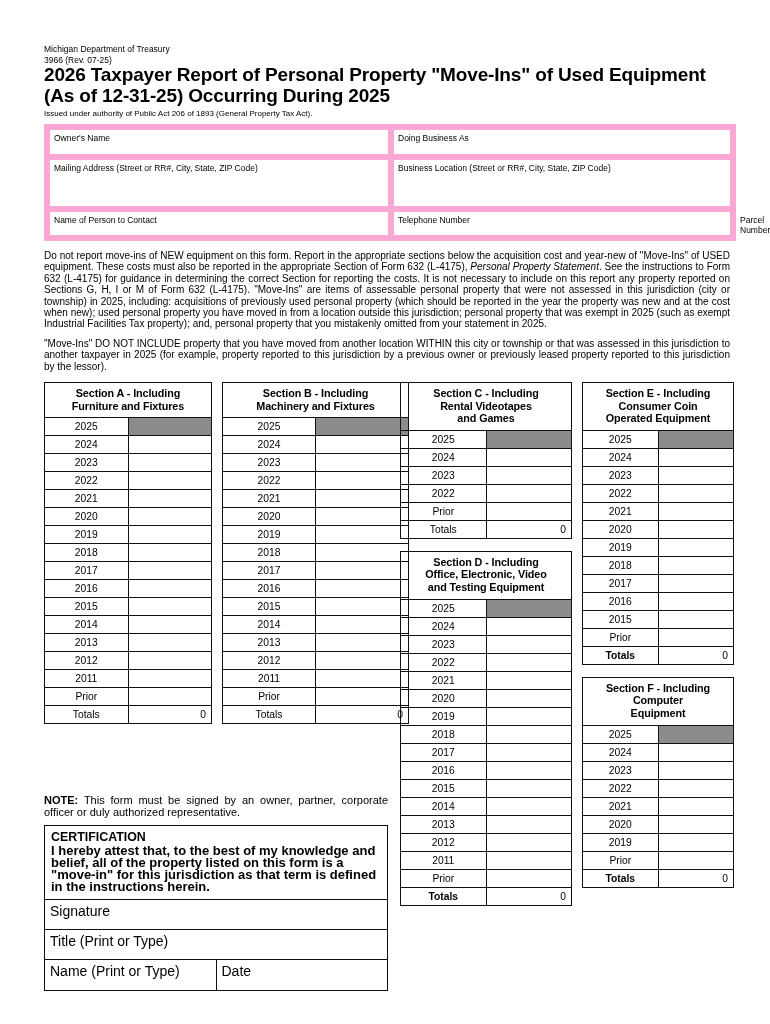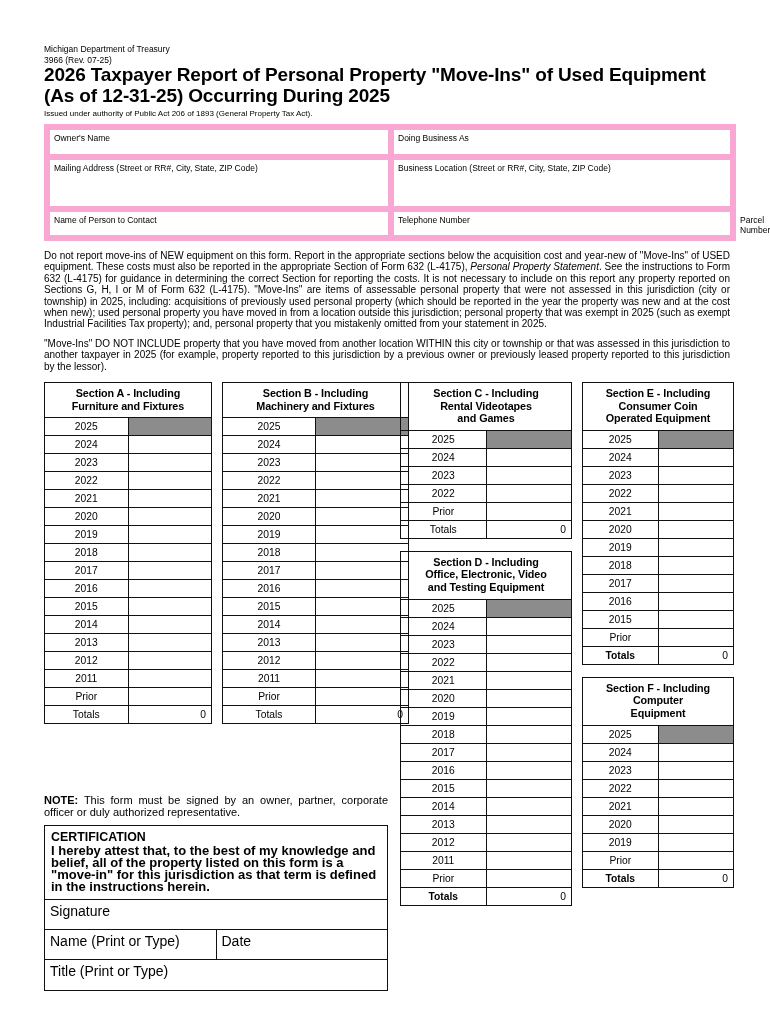--- a/index.html
+++ b/index.html
@@ -613,24 +613,24 @@
 
     <div class="cert-box">
       <div class="cert-title">CERTIFICATION</div>
       <div class="cert-text">I hereby attest that, to the best of my knowledge and belief, all of the property listed on this form is a "move-in" for this jurisdiction as that term is defined in the instructions herein.</div>
       <table class="cert-table">
         <tbody>
             <tr>
           <td colspan="2">Signature</td>
         </tr>
         <tr>
+          <td colspan="2">Title (Print or Type)</td>
+        </tr>
+        <tr>
           <td class="split-left" style="width:236px">Name (Print or Type)</td>
           <td style="width:106px">Date</td>
-        </tr>
-        <tr>
-          <td colspan="2">Title (Print or Type)</td>
         </tr>
       </tbody>
         </table>
     </div>
   </div>
 
 </div>
 
 </body></html>

